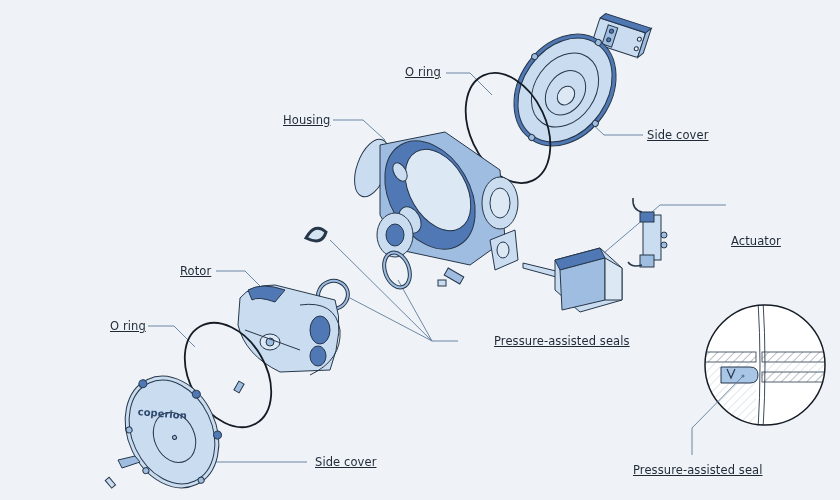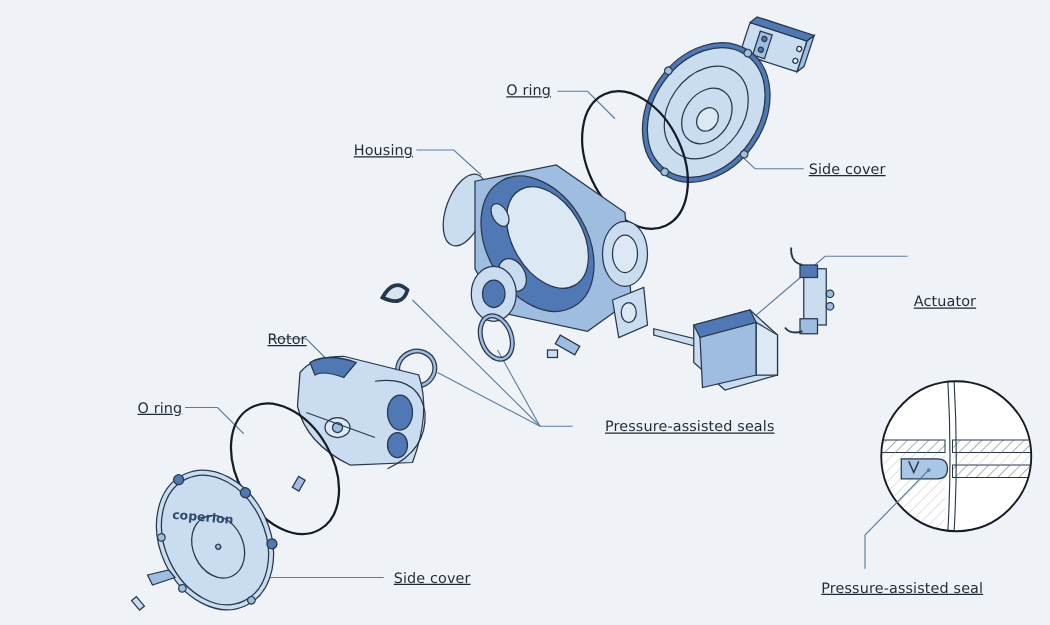--- a/index.html
+++ b/index.html
@@ -172,17 +172,17 @@
     <circle cx="765" cy="365" r="60" fill="none" stroke="#151c25" stroke-width="1.5"></circle>
     <polyline class="leader" points="743,376 692,428 692,455"></polyline>
     <circle class="dot" cx="743" cy="376" r="1.5"></circle>
   </g>
 </svg>
 
 <span class="lbl" style="left:405px; top:65px;">O ring</span>
 <span class="lbl" style="left:647px; top:128px;">Side cover</span>
 <span class="lbl" style="left:283px; top:113px;text-align:right;">Housing</span>
 <span class="lbl" style="left:731px; top:198px;margin-top:36px;">Actuator</span>
-<span class="lbl" style="left:180px; top:264px;margin-left:34px;">Rotor</span>
-<span class="lbl" style="left:484px; top:334px;">Pressure-assisted seals</span>
+<span class="lbl" style="left:180px; top:264px;">Rotor</span>
+<span class="lbl" style="left:494px; top:334px;">Pressure-assisted seals</span>
 <span class="lbl" style="left:110px; top:319px;">O ring</span>
 <span class="lbl" style="left:315px; top:455px;">Side cover</span>
-<span class="lbl" style="left:657px; top:463px;">Pressure-assisted seal</span>
+<span class="lbl" style="left:633px; top:463px;">Pressure-assisted seal</span>
 
 </body></html>

